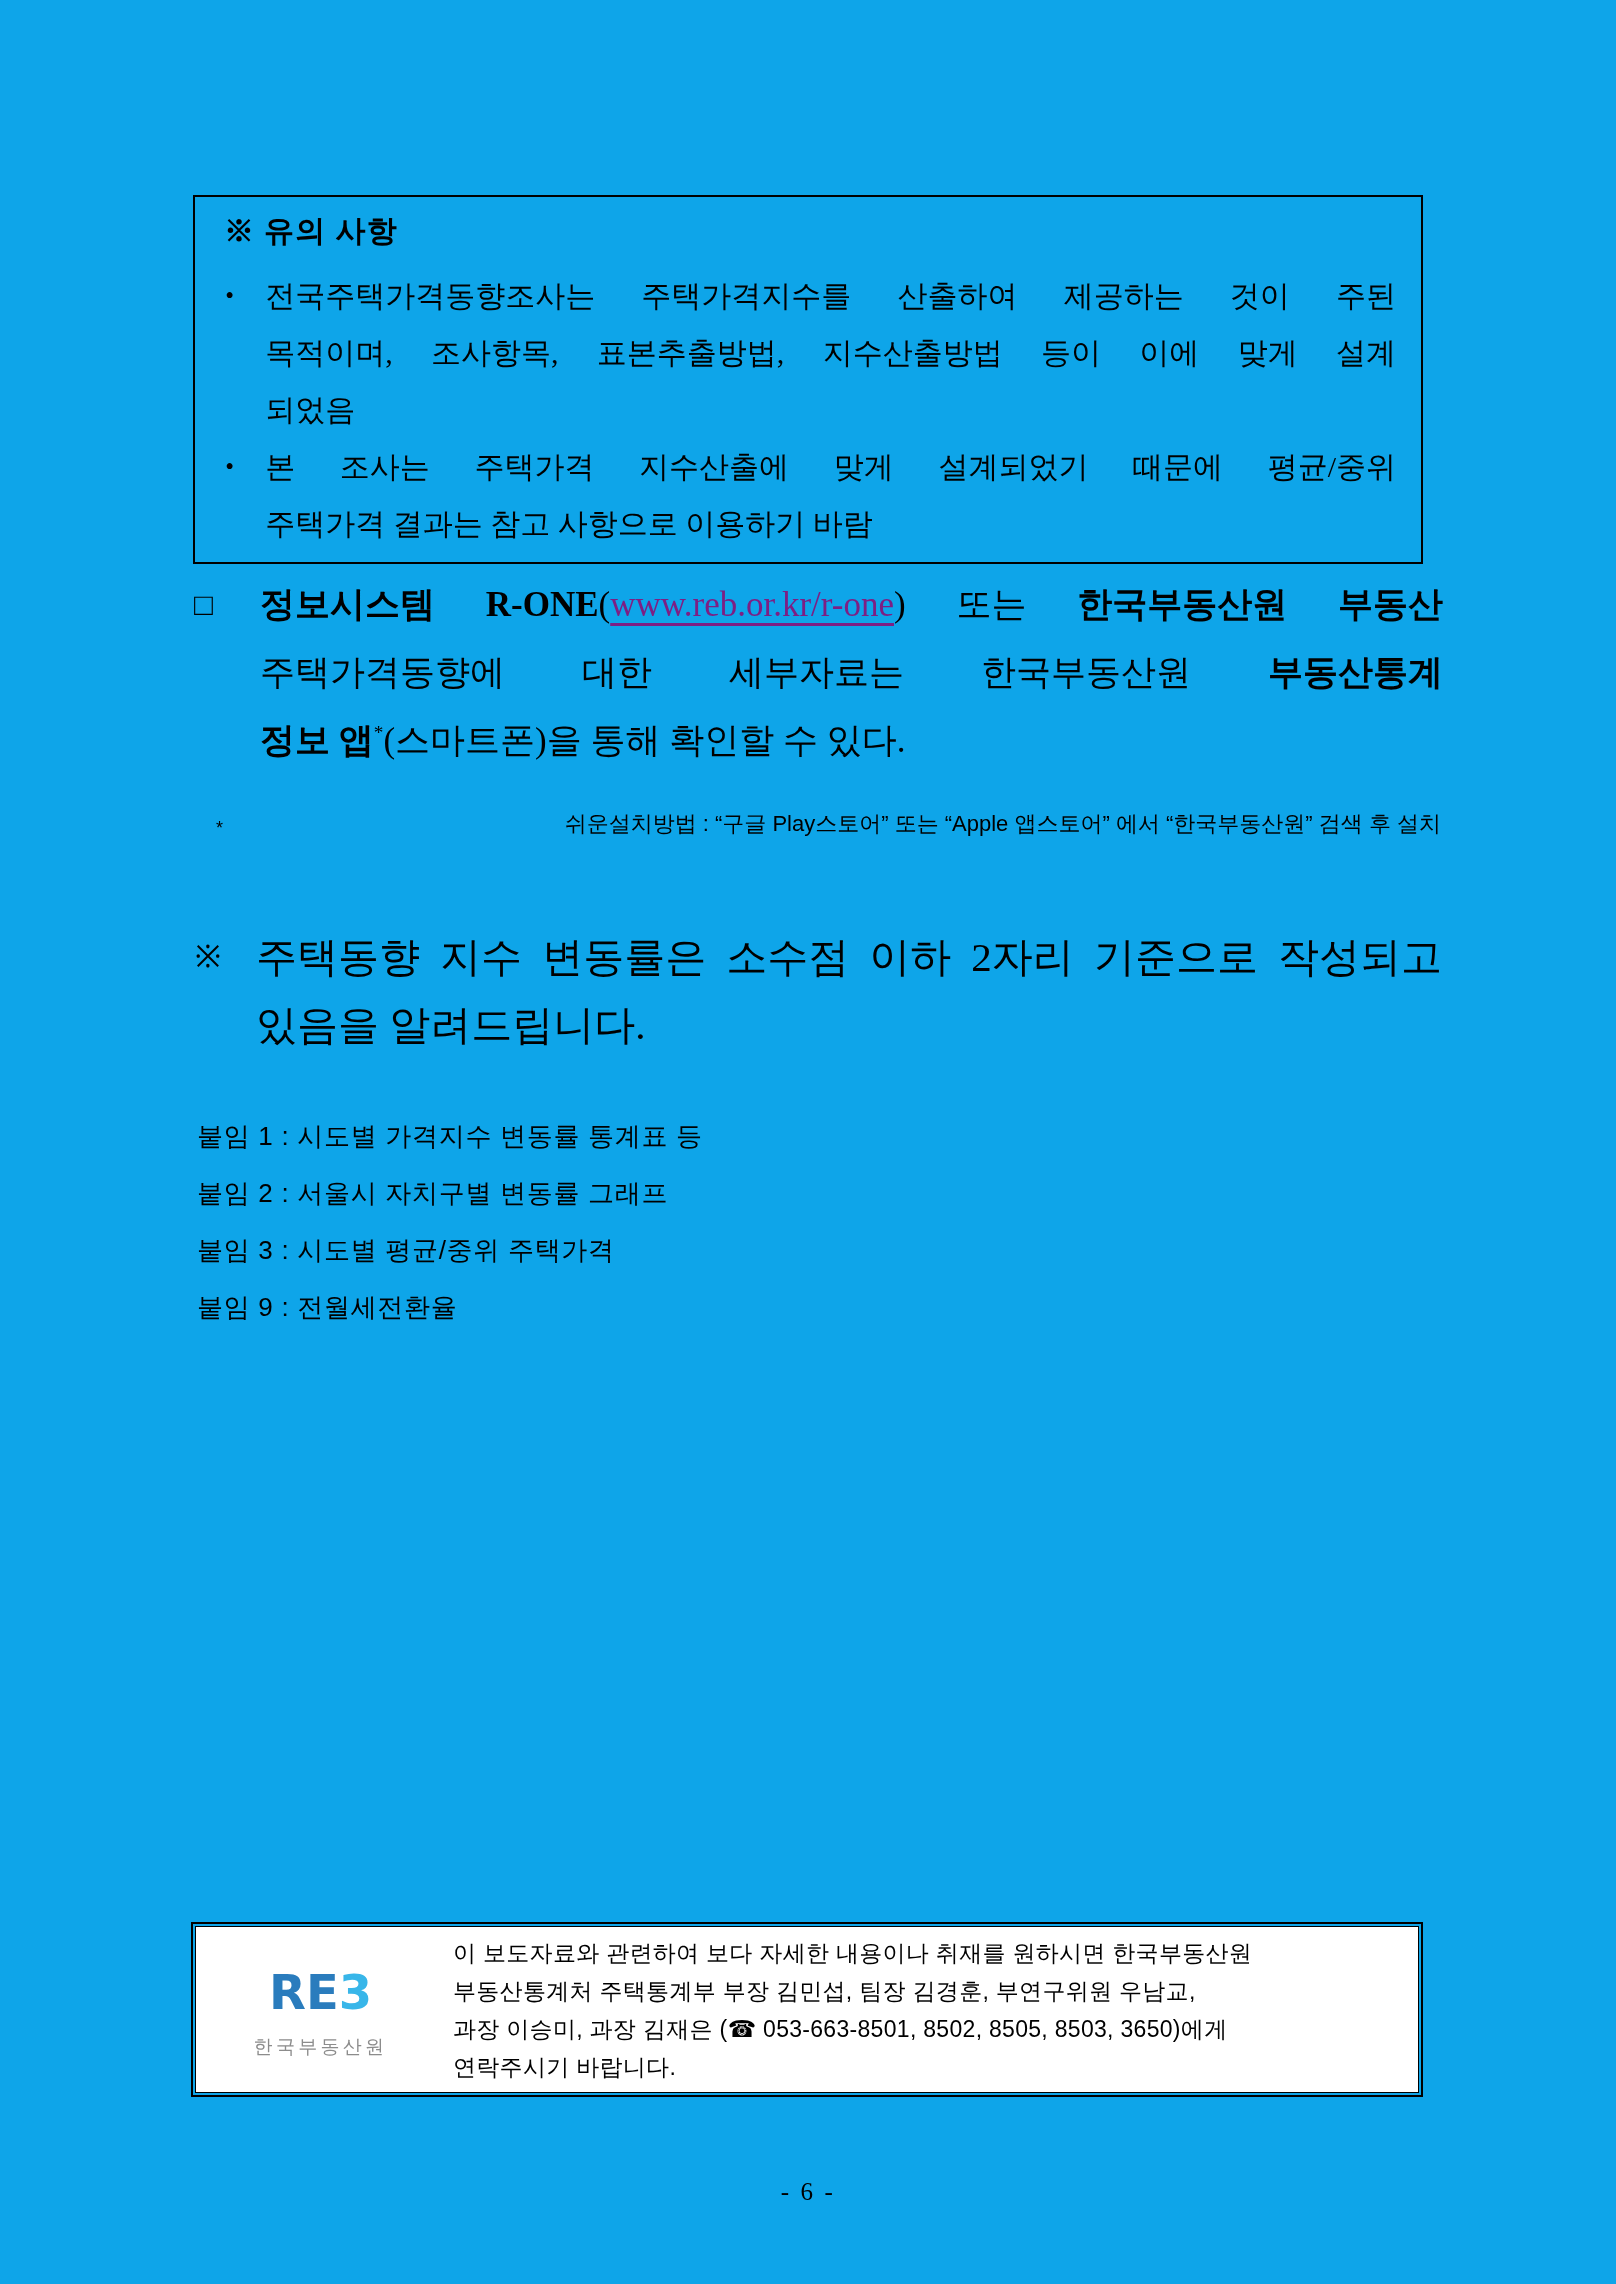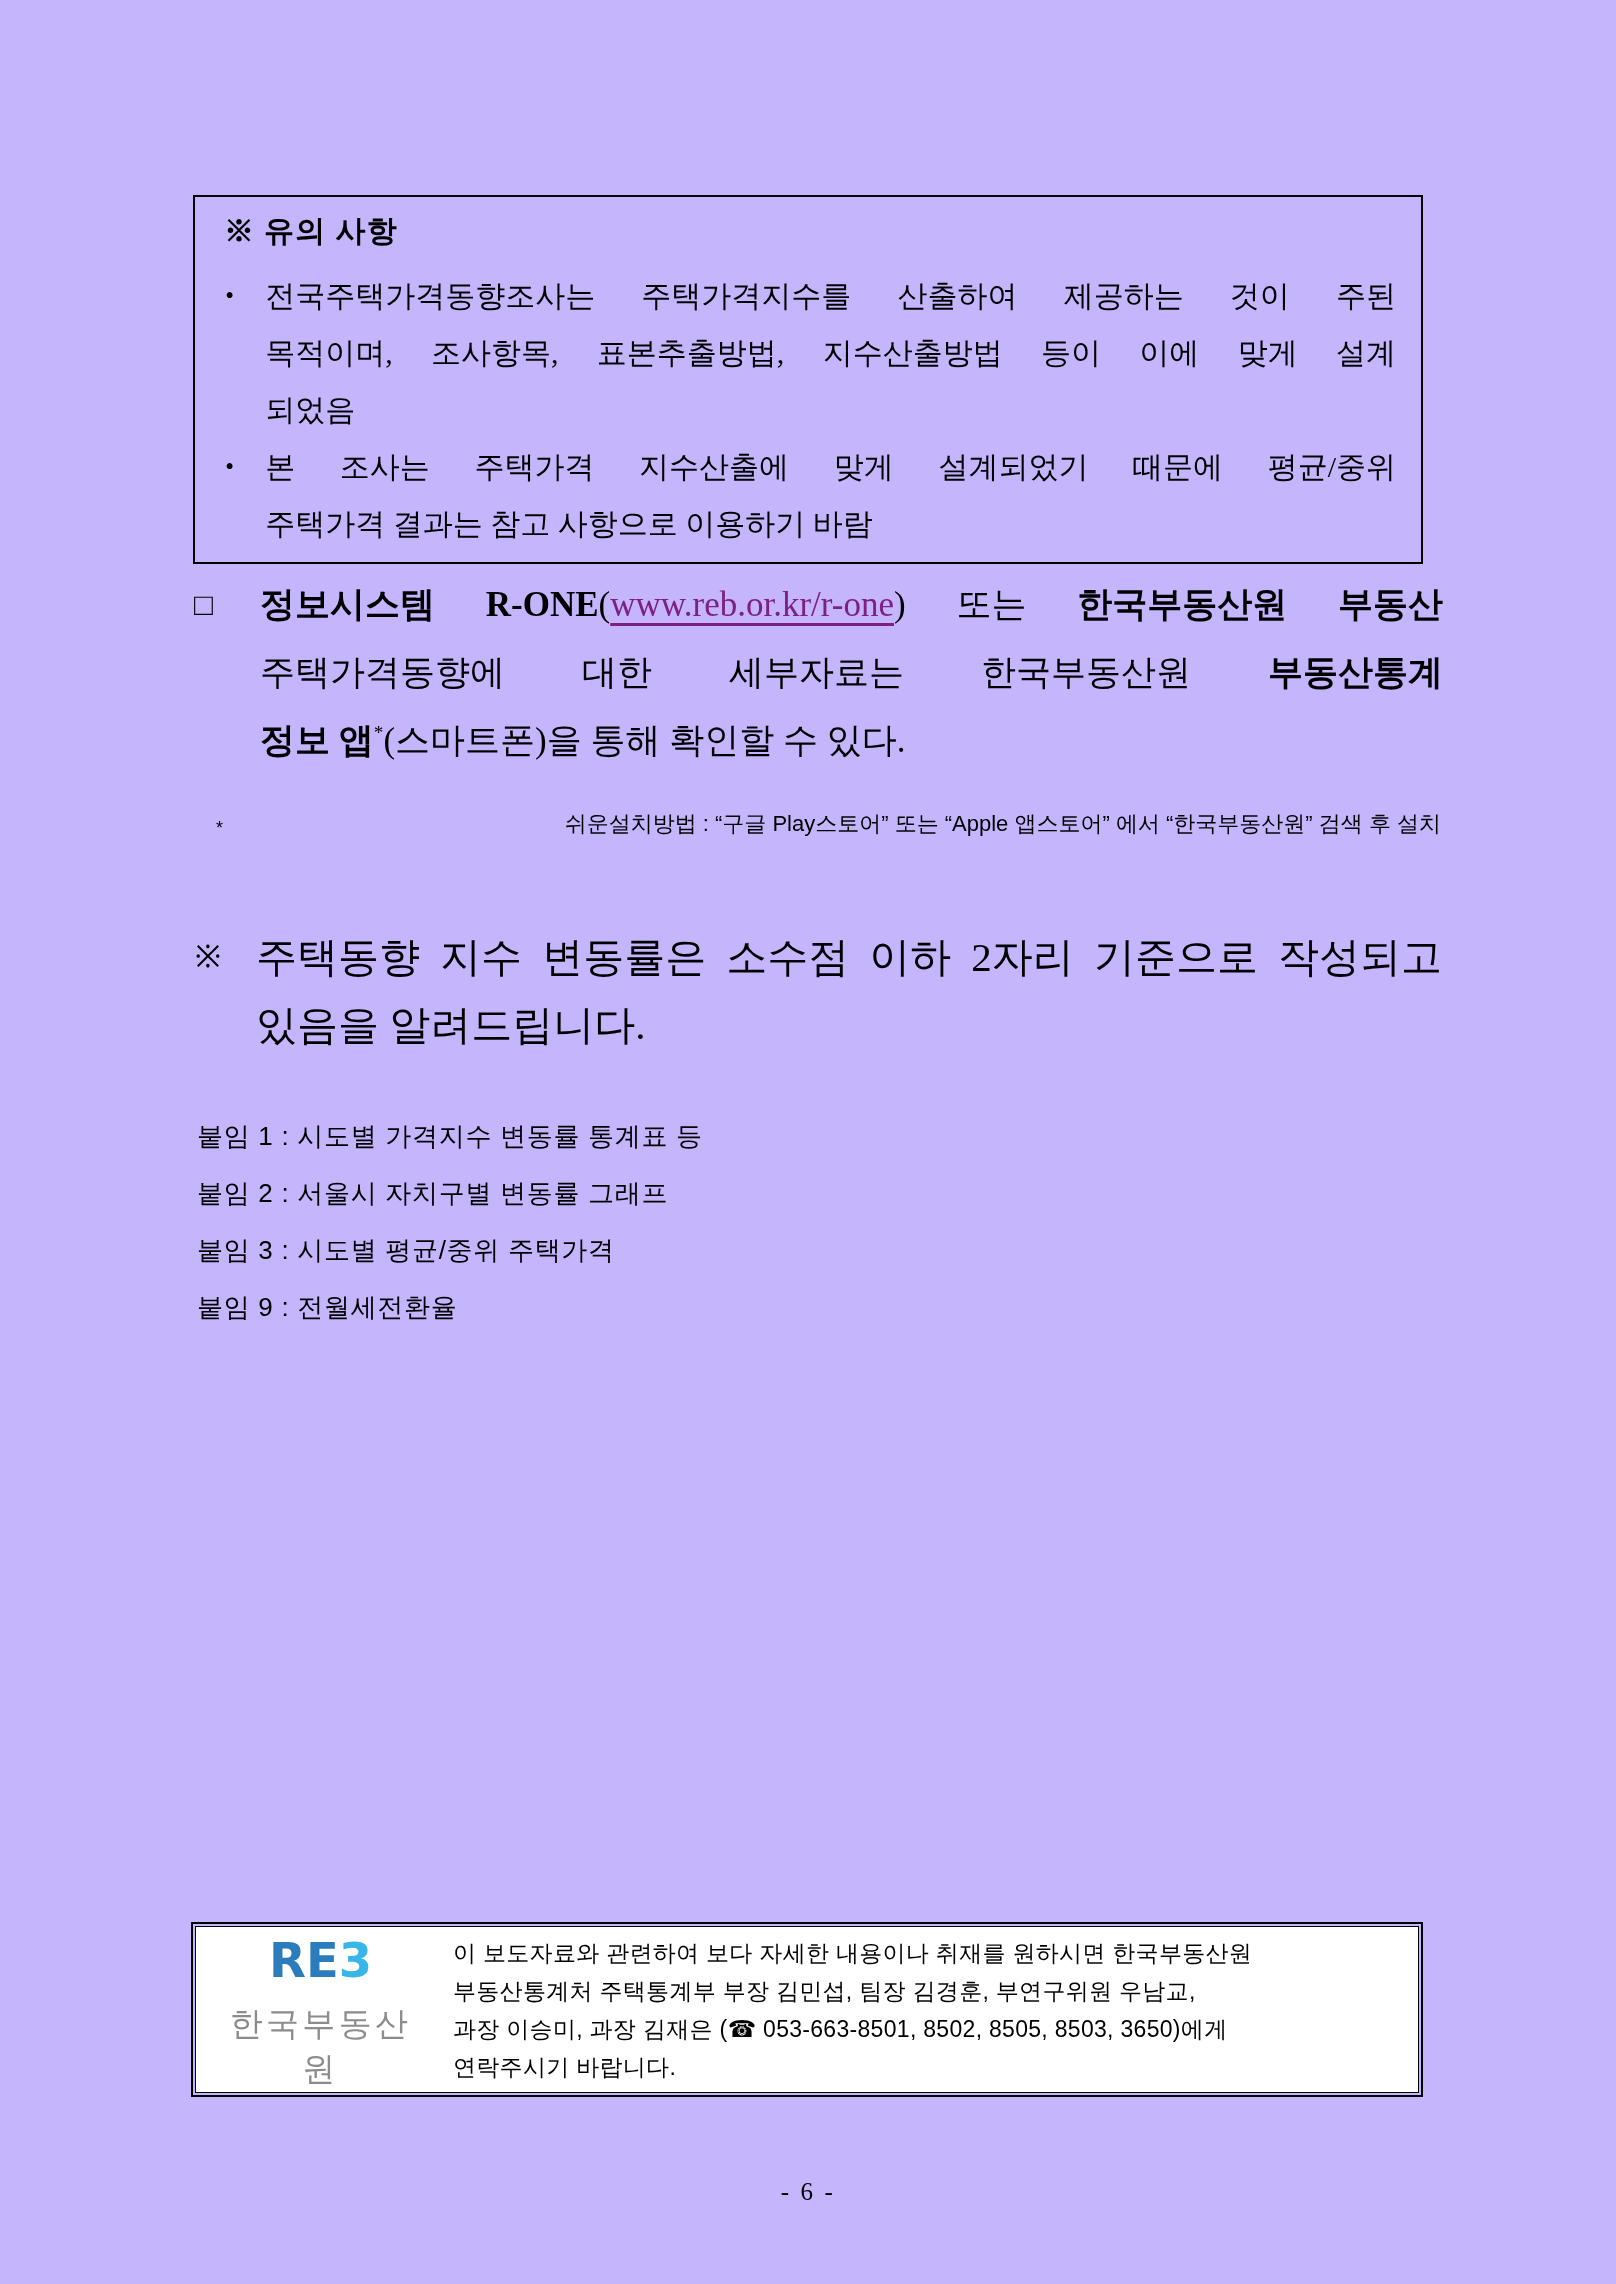--- a/index.html
+++ b/index.html
@@ -1,21 +1,21 @@
 <!DOCTYPE html>
 <html style="font-size:10.4px"><head>
 <meta charset="utf-8">
 <style>
   html,body{margin:0;padding:0;background:#ffffff;}
   body{
     width:1616px;height:2284px;
     font-family:"Liberation Serif","DejaVu Serif",serif;
     color:#000;
   }
-  .page{position:relative;width:1616px;height:2284px;overflow:hidden;background:#c4b5fd;}
+  .page{position:relative;width:1616px;height:2284px;overflow:hidden;background:#0ea5e9;}
 
   
   .notice-box{
     position:absolute;left:193px;top:195px;width:1230px;
     border:2px solid #000;box-sizing:border-box;
     padding:14.3px 25px 10.4px 25px;
   }
   .notice-title{
     font-size:30px;font-weight:bold;letter-spacing:1.3px;
     margin:0 0 14.3px 3.9px;
@@ -67,21 +67,21 @@
   }
   .logo-area{flex:none;width:215px;text-align:center;}
   .logo-brand{
     font-family:"DejaVu Sans","Liberation Sans",sans-serif;
     font-weight:bold;font-size:48px;line-height:65px;letter-spacing:0px;
   }
   .logo-brand .brand-re{color:#2a7cbd;}
   .logo-brand .brand-3{color:#38b6e9;}
   .logo-org{
     font-family:"Liberation Sans","DejaVu Sans",sans-serif;
-    font-size:33px;color:#8c8c8c;letter-spacing:3.3px;margin-top:9px;
+    font-size:19px;color:#8c8c8c;letter-spacing:3.3px;margin-top:9px;
   }
   .footer-text{
     flex:1;min-width:0;padding-left:25px;
     font-family:"Liberation Sans","DejaVu Sans",sans-serif;
     font-size:23px;line-height:38px;letter-spacing:0.3px;
   }
 
   
   .page-number{
     position:absolute;left:0;top:2178px;width:100%;

